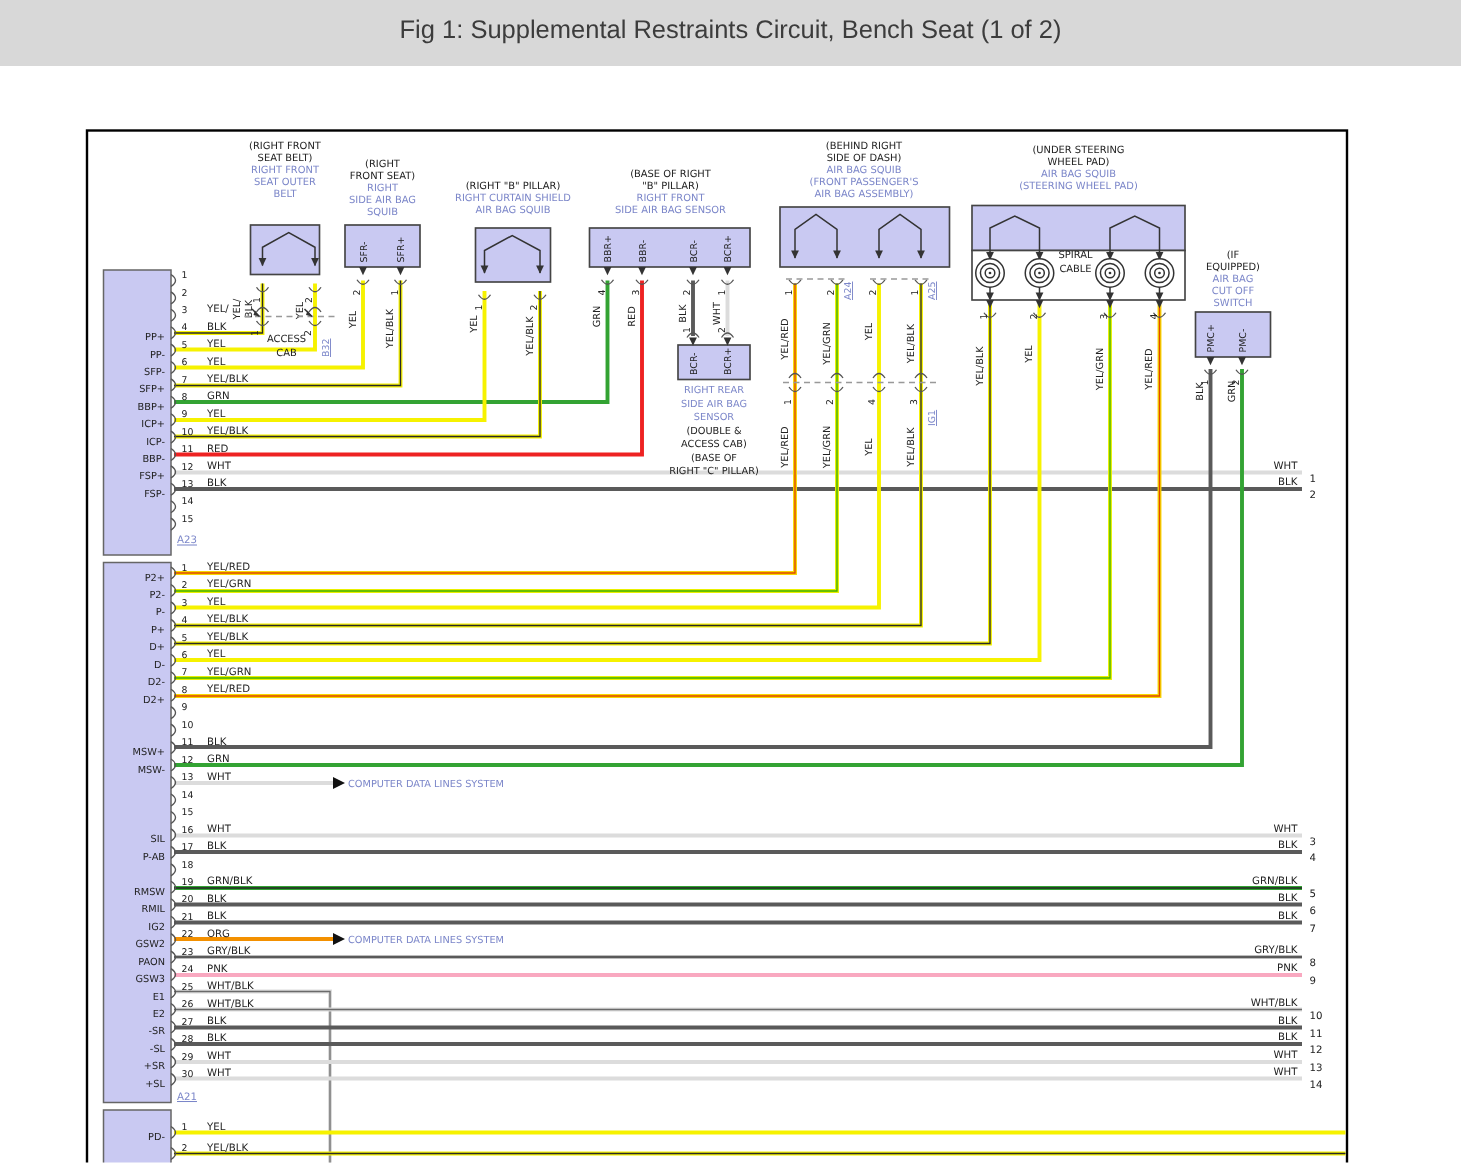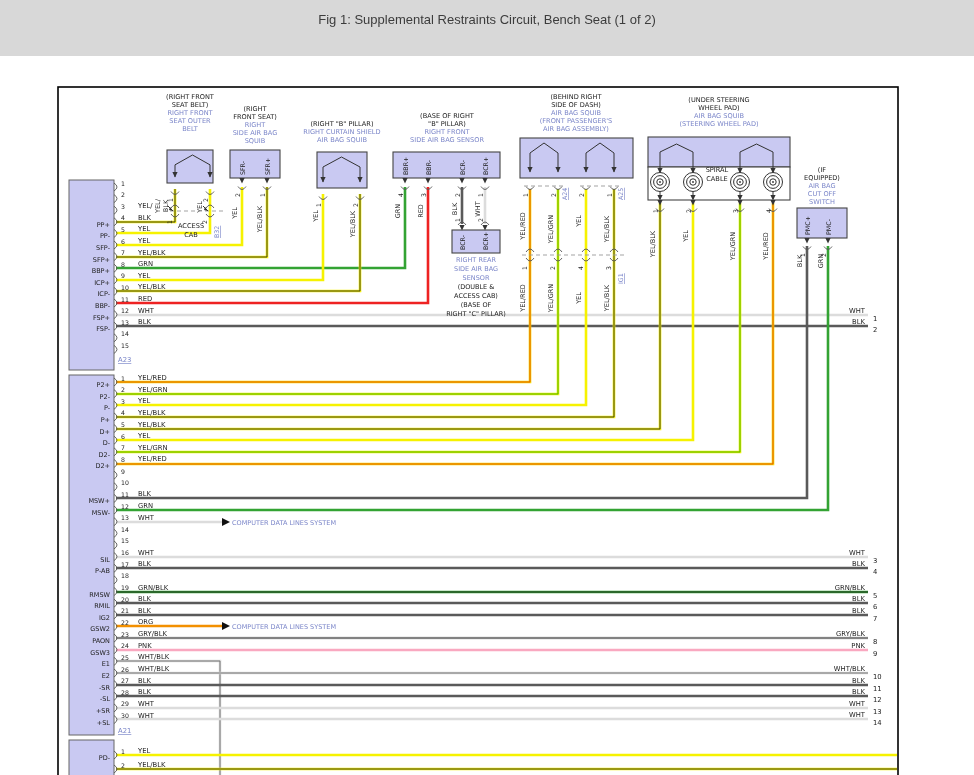--- a/index.html
+++ b/index.html
@@ -1,18 +1,18 @@
 <!DOCTYPE html>
 <html><head>
 <meta charset="utf-8">
 <style>
   html,body{margin:0;padding:0;background:#fff;width:974px;height:775px;overflow:hidden;}
-  #titlebar{position:absolute;left:0;top:0;width:974px;height:56px;background:#d8d8d8;
+  #titlebar{position:absolute;left:0;top:0;width:974px;height:44px;background:#d8d8d8;
     text-align:center;line-height:40px;font-family:"Liberation Sans",sans-serif;
-    font-size:13px;color:#3c3c3c;}
+    font-size:17px;color:#3c3c3c;}
   #stage{position:absolute;left:0;top:0;}
   svg text{font-family:"DejaVu Sans",sans-serif;}
 </style>
 </head>
 <body>
 
 <div id="stage">
   <svg id="dia" width="974" height="775" viewBox="0 0 974 775">
       <rect x="58" y="87" width="840" height="700" fill="none" stroke="#000" stroke-width="1.6"></rect>
       <polyline points="175,189 175,222 116,222" fill="none" stroke="#f6f200" stroke-width="2.6"></polyline>

